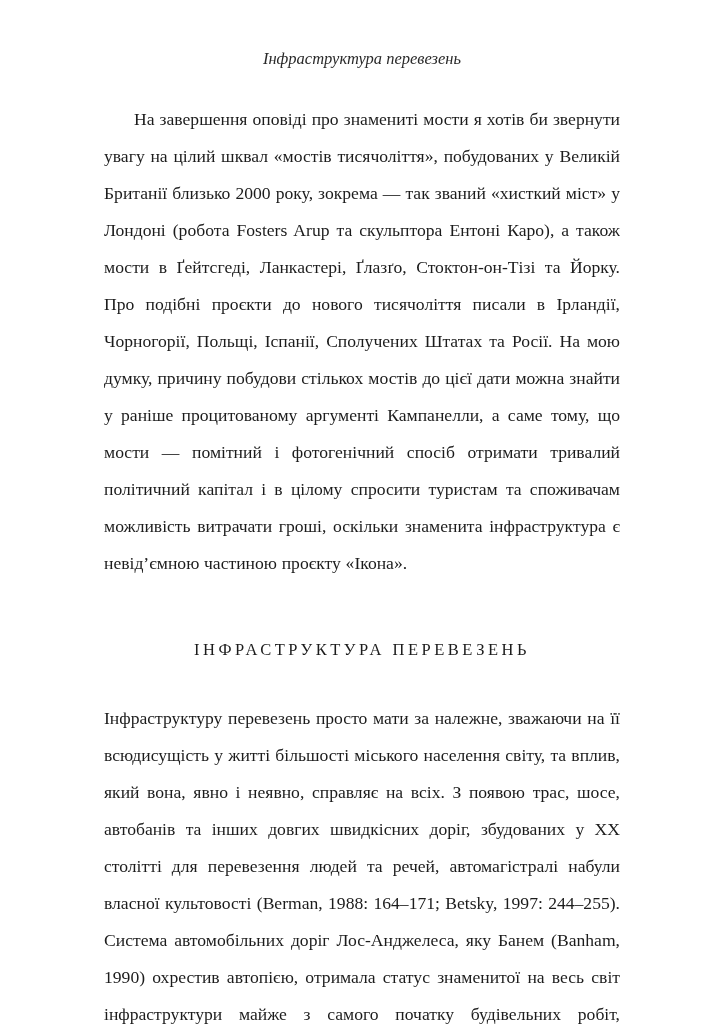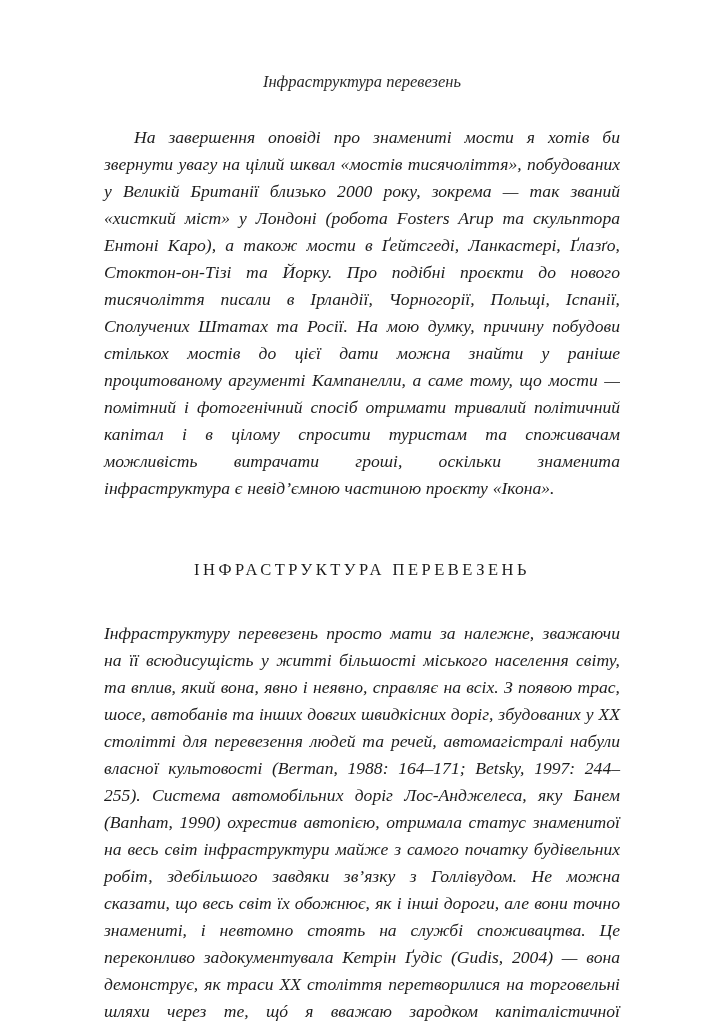--- a/index.html
+++ b/index.html
@@ -8,39 +8,38 @@
     background: #ffffff;
   }
   .book-page {
     position: relative;
     width: 724px;
     height: 1024px;
     background: #ffffff;
     color: #1c1c1c;
     font-family: "Liberation Serif", "DejaVu Serif", serif;
     box-sizing: border-box;
-    padding: 72px 104px 0 104px;
+    padding: 49px 104px 0 104px;
     overflow: hidden;
   }
   .running-header {
     text-align: center;
     font-style: italic;
     font-size: 16.5px;
     color: #2a2a2a;
     margin-bottom: 32px;
   }
   .para {
     font-size: 17.6px;
-    line-height: 27px;
+    line-height: 37px;
     text-align: justify;
     margin: 0;
     hyphens: auto;
     -webkit-hyphens: auto;
     word-spacing: 0.02em;
-    font-style: italic;
   }
   .para.indent {
     text-indent: 30px;
   }
   .para.noindent {
     text-indent: 0;
   }
   .section-heading {
     text-align: center;
     font-size: 16.5px;

